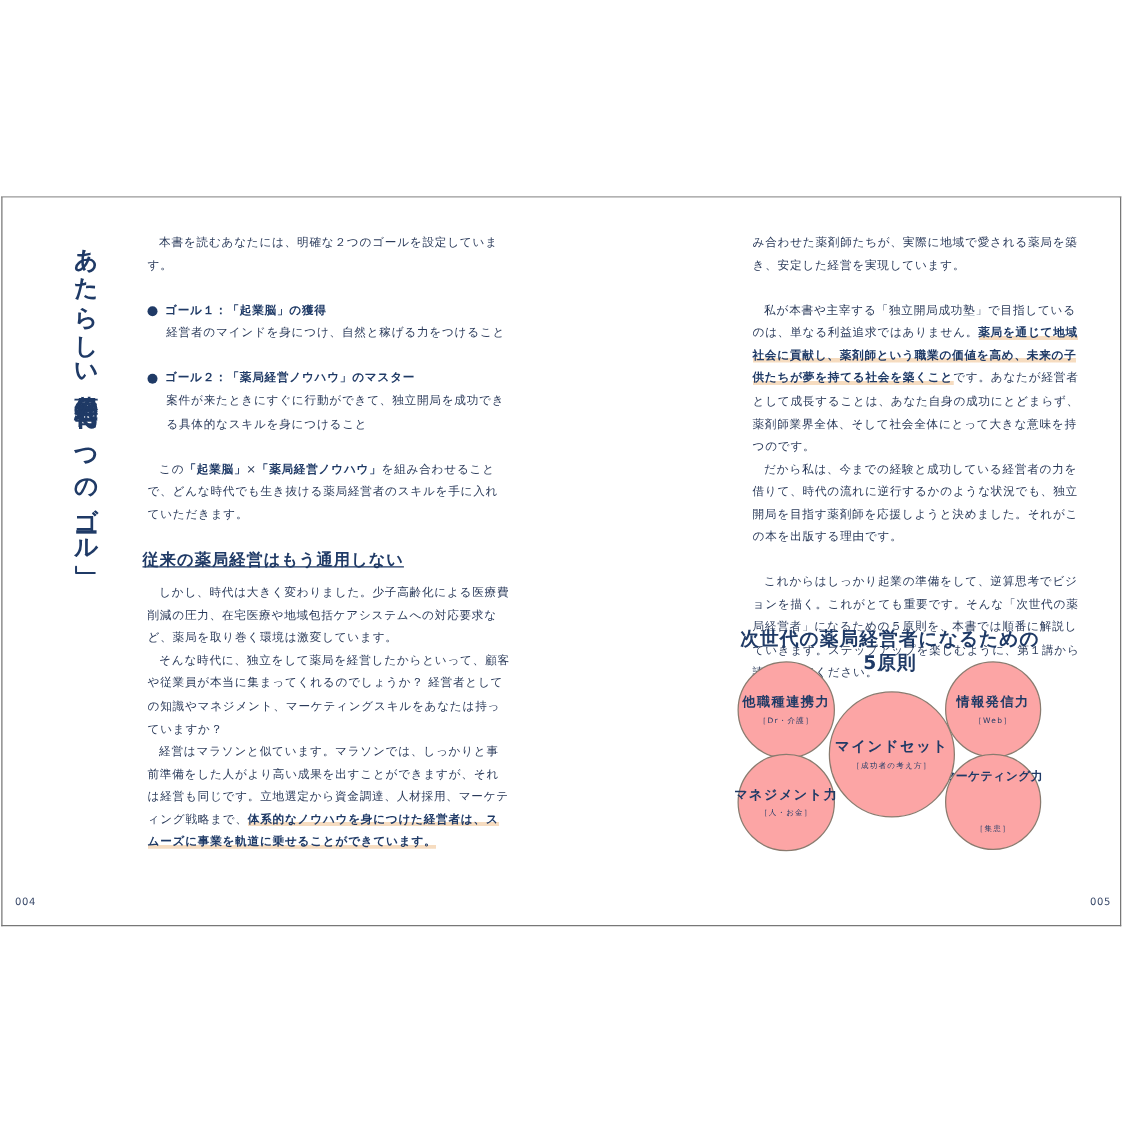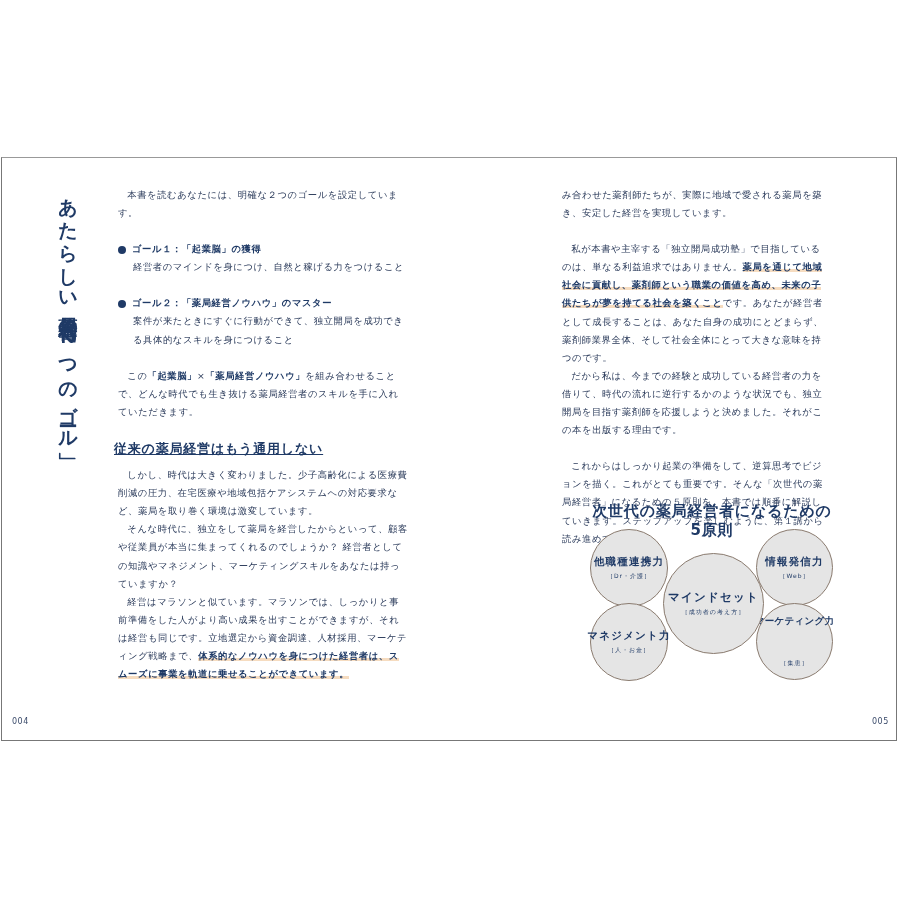--- a/index.html
+++ b/index.html
@@ -5,35 +5,35 @@
   html, body { margin:0; padding:0; background:#ffffff; }
   body { width:900px; height:900px; position:relative; overflow:hidden;
          font-family:"DejaVu Sans", sans-serif; color:#2a3550; }
   .spread { position:absolute; left:1px; top:157px; width:896px; height:584px;
             border:1.5px solid #777; border-top:1px solid #999; background:#fff; box-sizing:border-box; }
   .vtitle { position:absolute; left:54px; top:185px; width:30px;
             writing-mode:vertical-rl; font-weight:bold; font-size:19px; color:#1f3a66;
             letter-spacing:1.5px; line-height:30px; }
   .col { position:absolute; font-size:9.3px; line-height:18.1px; color:#2a3a5a; letter-spacing:0.6px; }
   .left { left:118px; top:186px; width:290px; }
-  .right { left:562px; top:186px; width:264px; }
+  .right { left:602px; top:186px; width:264px; }
   p { margin:0; }
   .ind { text-indent:1em; }
   .gap { height:18px; }
   .goal { font-weight:bold; color:#1f3a66; }
   .goal .dot { display:inline-block; width:8px; height:8px; border-radius:50%; background:#1f3a66; margin-right:6px; vertical-align:middle; }
   .sub { padding-left:15px; }
   .b { font-weight:bold; color:#1f3a66; }
   .hl { font-weight:bold; color:#1f3a66;
         background:linear-gradient(transparent 70%, #f6dcc0 70%); }
   .h2 { font-size:13px; font-weight:bold; color:#1f3a66; margin:9px 0 8px -4px; letter-spacing:0.8px;text-decoration:underline; }
   .pnum { position:absolute; top:717px; font-size:8px; color:#3a4a6a; letter-spacing:0.5px; }
   .fig-title { position:absolute; left:590px; top:502px; width:244px; text-align:center;
                font-size:15px; font-weight:bold; color:#1f3a66; letter-spacing:0.8px; }
-  .circle { position:absolute; border-radius:50%; background:#e5e5e5; border:1.2px solid #8a7b6f;
+  .circle { position:absolute; border-radius:50%; background:#fca5a5; border:1.2px solid #8a7b6f;
             box-sizing:border-box; display:flex; flex-direction:column; align-items:center; justify-content:center; text-align:center; }
   .circle .cl { font-size:10.5px; font-weight:bold; color:#1f3a66; letter-spacing:1.2px; white-space:nowrap; }
   .circle .cs { font-size:6px; color:#1f3a66; letter-spacing:1px; margin-top:3px; white-space:nowrap; }
   .c-big .cl { font-size:11.5px; }
 </style>
 </head>
 <body>
 
 <div class="spread"></div>
 

